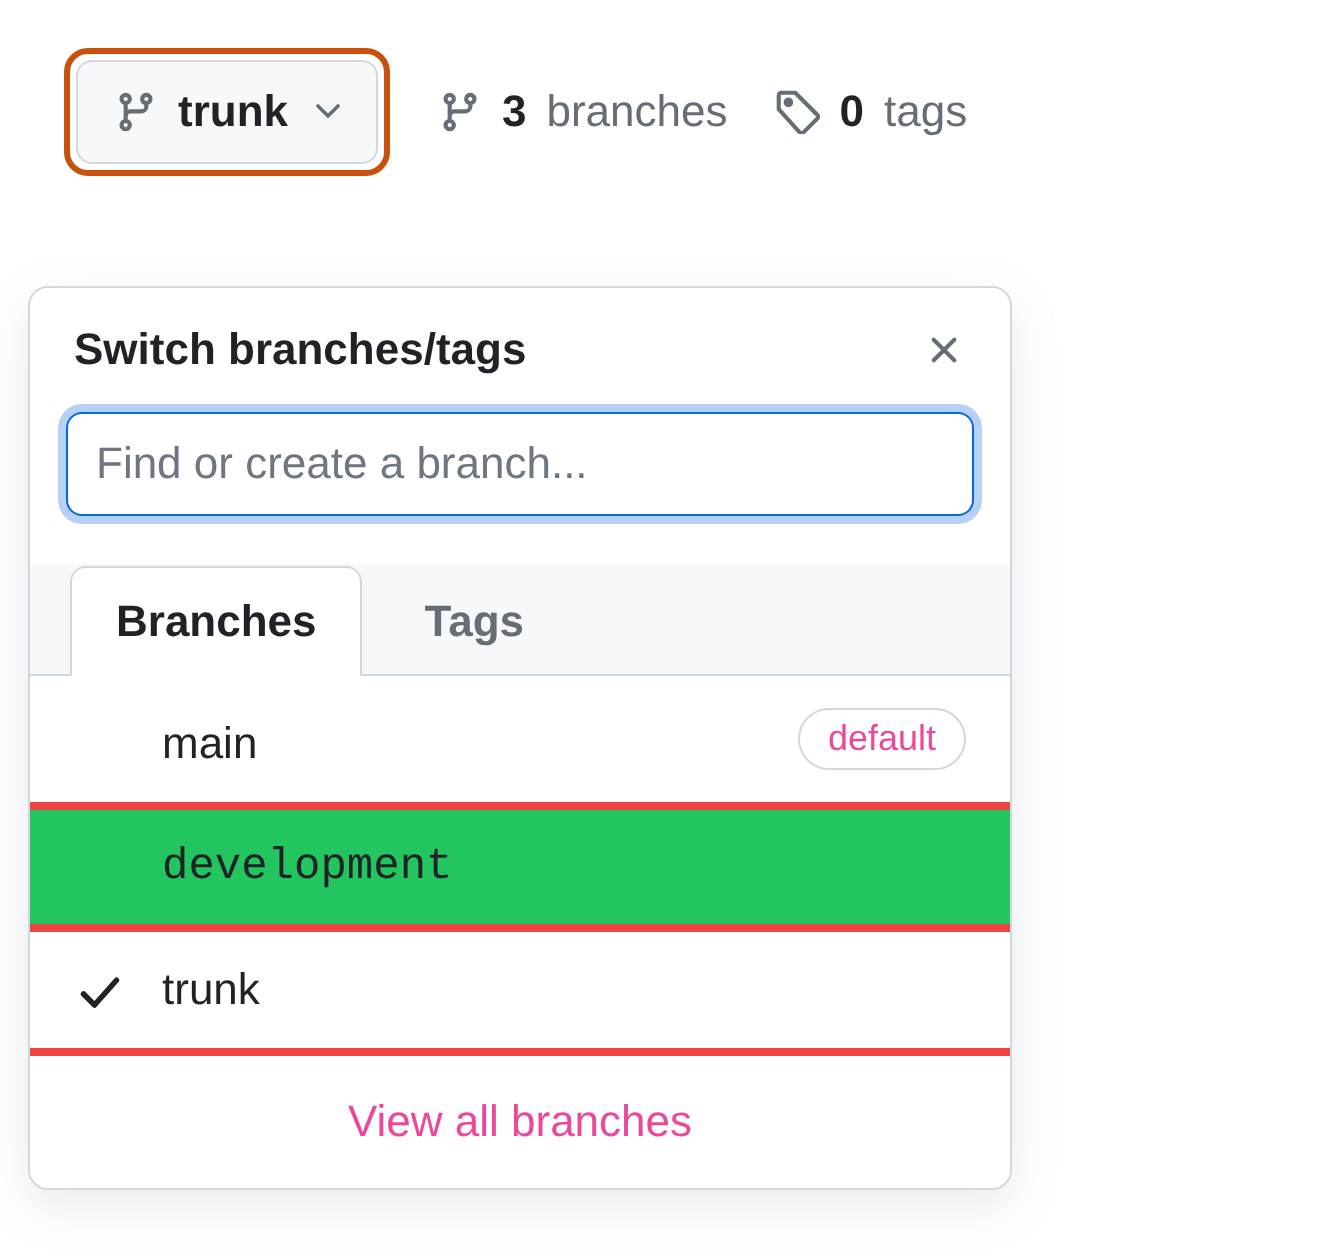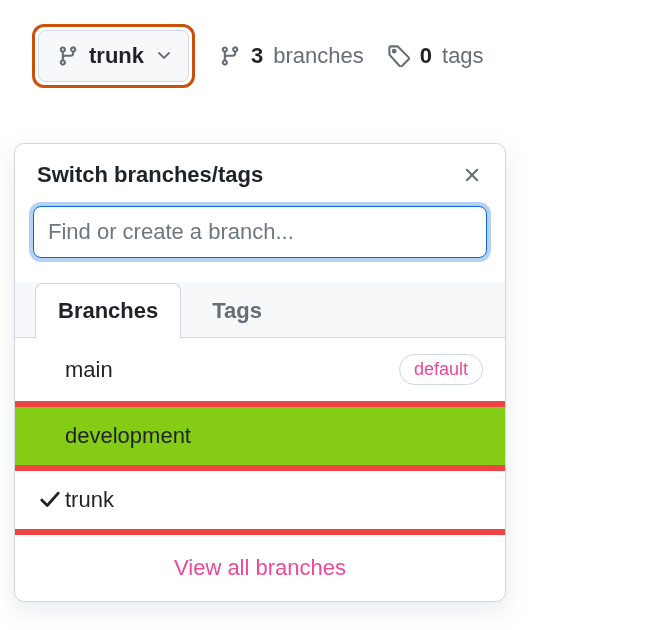--- a/index.html
+++ b/index.html
@@ -110,28 +110,28 @@
     }
     .tab.active {
       color: #1f2328;
       background: #ffffff;
       border-color: #d0d7de;
       border-bottom-color: #ffffff;
     }
     .branch-list { }
     .branch-item {
       display: flex;
-      align-items: center;
+      align-items: flex-end;
       padding: 16px 22px;
       font-size: 22px;
-      border-bottom: 6px solid #ef4444;
-      cursor: pointer;
-      gap: 2px;
-    }
-    .branch-item.hover-state { background: #84cc16; }
+      border-bottom: 4px solid #ef4444;
+      cursor: pointer;
+      gap: 18px;
+    }
+    .branch-item.hover-state { background: #22c55e; font-family: Liberation Mono, monospace; }
     .check-col { width: 26px; display: flex; justify-content: center; }
     .branch-name { flex: 1; }
     .badge {
       border: 1px solid #d0d7de;
       border-radius: 999px;
       padding: 4px 14px;
       font-size: 18px;
       color: #ec4899;
       font-weight: 500;
     }

